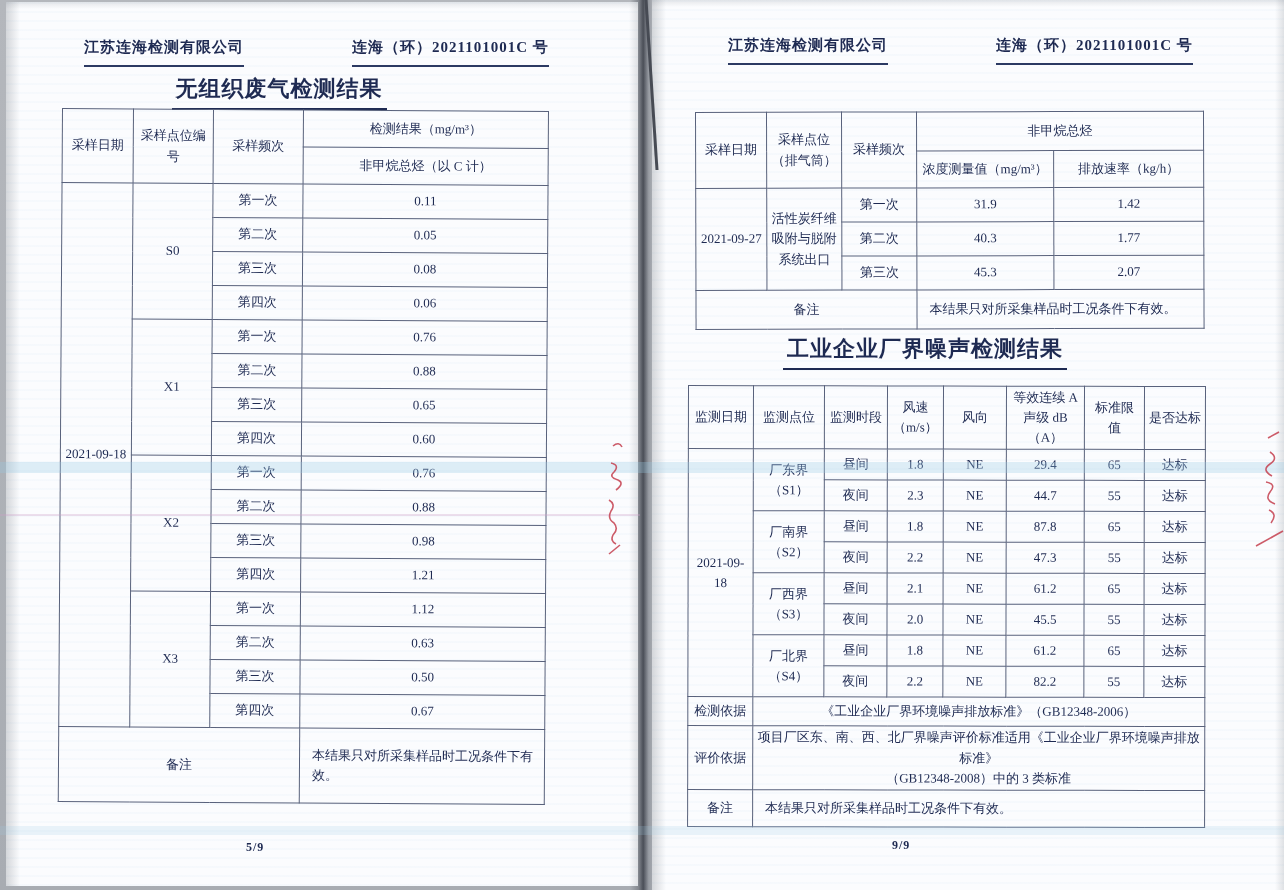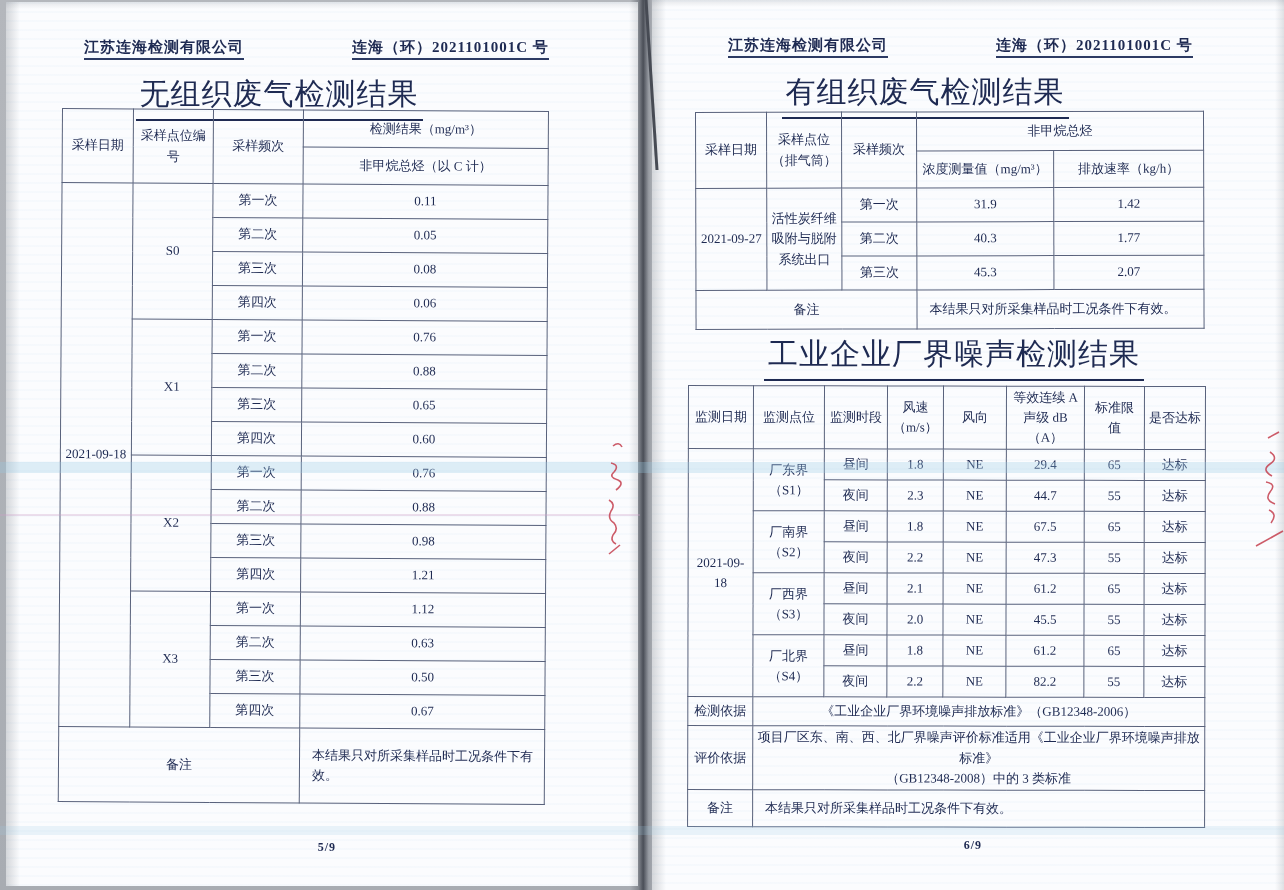--- a/index.html
+++ b/index.html
@@ -17,43 +17,43 @@
       linear-gradient(180deg, rgba(110,116,124,.16) 0, rgba(255,255,255,0) 7px),
       repeating-linear-gradient(180deg, rgba(198,221,240,.10) 0 2px, rgba(255,255,255,0) 2px 9px),
       #fbfcfe;
     z-index:2;
   }
   .page-left{left:6px;top:2px;width:632px;height:884px;}
   .page-right{left:652px;top:0;width:632px;height:890px;}
   .gutter{position:absolute;left:630px;top:0;width:24px;height:890px;z-index:1;
     background:linear-gradient(90deg, rgba(150,153,158,0) 0%, #84888f 35%, #4a4e57 55%, #989ca3 78%, rgba(170,174,180,0) 100%);}
   .hdr{position:absolute;top:36px;font-size:15px;letter-spacing:1px;font-weight:600;
-    border-bottom:2px solid #2c3a63;padding-bottom:1px;white-space:nowrap;}
+    border-bottom:2px solid #2c3a63;padding-bottom:8px;white-space:nowrap;}
   .hdr-company-l{left:78px;} .hdr-report-l{left:346px;}
   .hdr-company-r{left:76px;} .hdr-report-r{left:344px;}
   .title-wrap{position:absolute;left:0;width:546px;text-align:center;}
-  .title-wrap span{display:inline-block;font-size:30px;font-weight:normal;letter-spacing:1px;
+  .title-wrap span{display:inline-block;font-size:22px;font-weight:bold;letter-spacing:1px;
     border-bottom:2.5px solid #1e2a52;padding:0 4px 4px 4px;}
-  .tw-l{top:72px;} .tw-gas{top:72px;} .tw-noise{top:334px;padding-left:29px;}
+  .tw-l{top:72px;} .tw-gas{top:72px;} .tw-noise{top:334px;}
   table{border-collapse:collapse;table-layout:fixed;position:absolute;}
   td{border:1px solid #59627c;text-align:center;vertical-align:middle;
      font-size:13px;padding:1px 4px;white-space:pre-line;line-height:1.55;overflow:hidden;}
   .al{text-align:left;padding-left:12px;}
   .t-left{left:56px;top:106px;width:486px;transform:rotate(.35deg);transform-origin:top left;}
   .t-left tr.hrow td{height:34px;}
   .t-left tr.drow td{height:31px;}
   .t-left tr.rrow td{height:72px;}
   .t-gas{left:43px;top:112px;width:508px;transform:rotate(-.15deg);transform-origin:top left;}
   .t-gas tr.h1 td{height:36px;} .t-gas tr.h2 td{height:34px;}
   .t-gas tr.drow td{height:31px;} .t-gas tr.rrow td{height:36px;}
   .t-noise{left:36px;top:385px;width:517px;transform:rotate(.12deg);transform-origin:top left;}
   .t-noise tr.hrow td{height:50px;}
   .t-noise tr.drow td{height:28px;}
   .t-noise tr.f1 td{height:26px;margin-left:32px;} .t-noise tr.f2 td{height:52px;} .t-noise tr.f3 td{height:34px;}
-  .pageno{position:absolute;top:838px;left:240px;width:90px;text-align:right;
+  .pageno{position:absolute;top:838px;left:240px;width:90px;text-align:left;
     font-size:12px;font-weight:bold;letter-spacing:1px;}
   .band{position:absolute;z-index:3;pointer-events:none;}
   .band1{left:0;top:462px;width:1284px;height:11px;background:rgba(152,201,230,.30);}
   .band2{left:0;top:826px;width:1284px;height:9px;background:rgba(160,205,232,.20);}
   .band3{left:0;top:514px;width:640px;height:2px;background:rgba(205,160,200,.32);}
   .overlay{position:absolute;left:0;top:0;z-index:5;pointer-events:none;}
 </style>
 </head>
 <body>
 
@@ -159,21 +159,20 @@
       </tr>
     </tbody>
       </table>
 
     <div class="pageno">5/9</div>
   </div>
 
   <div class="page page-right">
     <div class="hdr hdr-company-r">江苏连海检测有限公司</div>
     <div class="hdr hdr-report-r">连海（环）2021101001C 号</div>
-    <div class="title-wrap tw-gas"><span>有组织废气检测结果</span></div>
 
     <table class="t-gas">
       <colgroup>
           <col style="width:71px">
           <col style="width:75px">
           <col style="width:75px">
           <col style="width:137px">
           <col style="width:150px">
         </colgroup>
       <tbody>
@@ -258,21 +257,21 @@
         <td>44.7</td>
         <td>55</td>
         <td>达标</td>
       </tr>
       <tr class="drow">
         <td rowspan="2">厂南界
 （S2）</td>
         <td>昼间</td>
         <td>1.8</td>
         <td>NE</td>
-        <td>67.5</td>
+        <td>87.8</td>
         <td>65</td>
         <td>达标</td>
       </tr>
       <tr class="drow">
         <td>夜间</td>
         <td>2.2</td>
         <td>NE</td>
         <td>47.3</td>
         <td>55</td>
         <td>达标</td>
@@ -322,21 +321,21 @@
         <td colspan="7">项目厂区东、南、西、北厂界噪声评价标准适用《工业企业厂界环境噪声排放标准》
 （GB12348-2008）中的 3 类标准</td>
       </tr>
       <tr class="f3">
         <td>备注</td>
         <td colspan="7" class="al">本结果只对所采集样品时工况条件下有效。</td>
       </tr>
     </tbody>
       </table>
 
-    <div class="pageno">6/9</div>
+    <div class="pageno">9/9</div>
   </div>
 
   <div class="band band1"></div>
   <div class="band band2"></div>
   <div class="band band3"></div>
 
   <svg class="overlay" width="1284" height="890" viewBox="0 0 1284 890">
     <path d="M646 0 L657 170" stroke="#474b54" stroke-width="3" fill="none"></path>
     <g stroke="#c5404f" stroke-width="1.6" fill="none" opacity="0.85">
       <path d="M613 446 q6 -5 9 1"></path>

